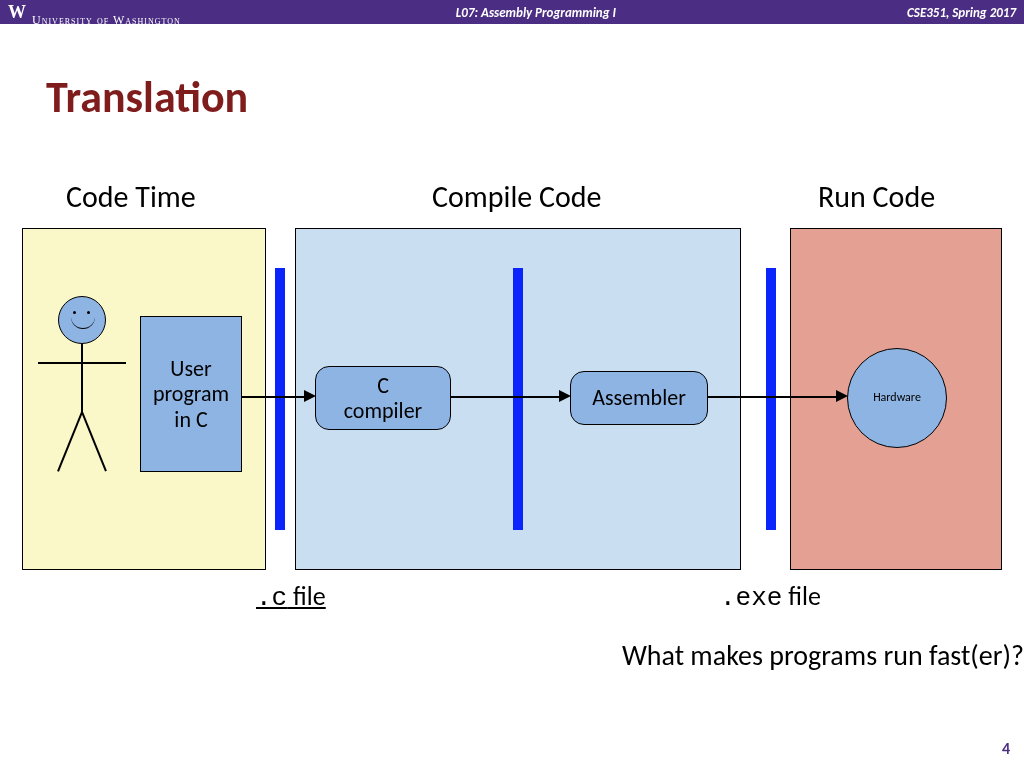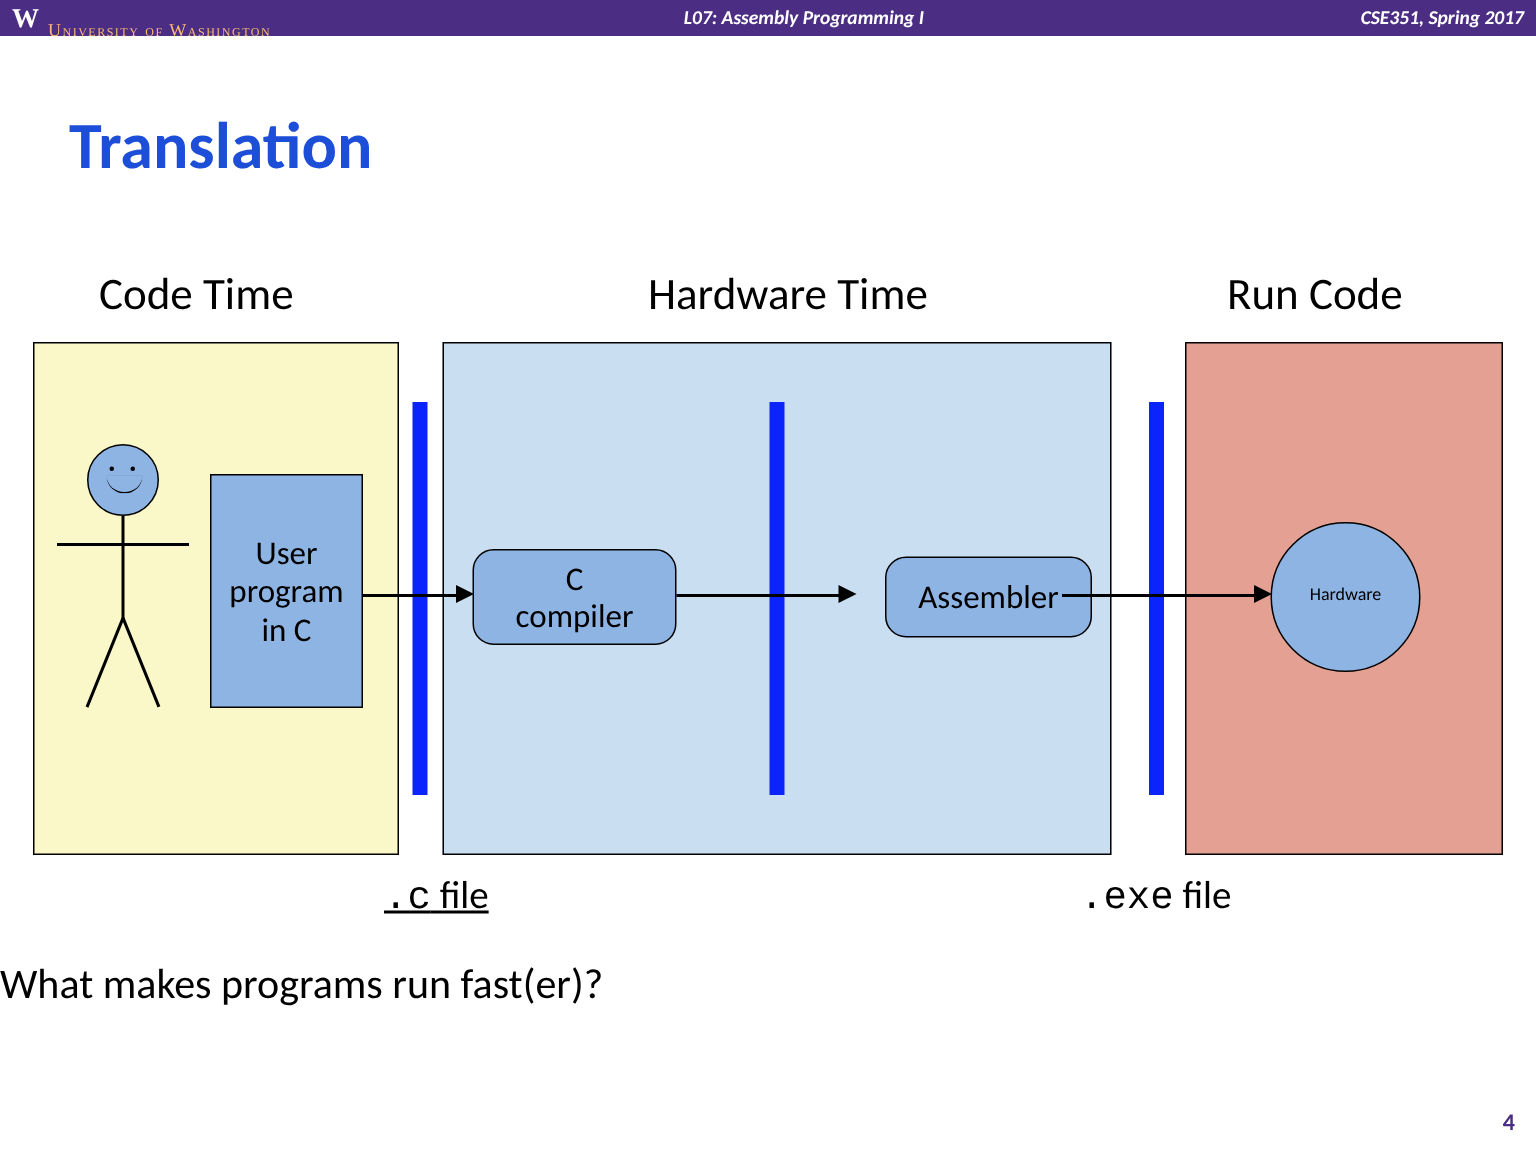--- a/index.html
+++ b/index.html
@@ -6,26 +6,26 @@
   html, body { width: 1024px; height: 768px; font-family: Calibri, Arial, sans-serif; background: #fff; }
   
   .header {
     width: 100%; height: 24px; background: #4b2e83;
     display: flex; align-items: center; color: #fff;
     font-size: 13px; font-weight: bold; padding: 0 8px;
     justify-content: space-between;
   }
   .header-left { display: flex; align-items: center; gap: 6px; }
   .w-logo { font-family: Georgia, serif; font-size: 18px; font-weight: bold; color: #fff; }
-  .univ { font-family: Georgia, serif; font-variant: small-caps; letter-spacing: 1px; color: #fdba74; font-weight: normal; font-size: 12px; margin-top: 16px; }
+  .univ { font-family: Georgia, serif; font-variant: small-caps; letter-spacing: 1px; color: #ffffff; font-weight: normal; font-size: 12px; margin-top: 16px; }
   .header-center { font-style: italic; }
   .header-right { font-style: italic; margin-left: 16px; }
   
   .slide-title {
-    font-size: 44px; font-weight: bold; color: #1d4ed8;
+    font-size: 44px; font-weight: bold; color: #7f1d1d;
     position: absolute; left: 46px; top: 70px;
   }
   
   .phase-label { position: absolute; font-size: 30px; color: #000; }
   
   .stage-box { position: absolute; border: 1px solid #000; }
   .codetime-box { left: 22px; top: 228px; width: 244px; height: 342px; background: #faf7c9; }
   .compiletime-box { left: 295px; top: 228px; width: 446px; height: 342px; background: #cadef1; }
   .runtime-box { left: 790px; top: 228px; width: 212px; height: 342px; background: #e4a193; }
   
@@ -65,40 +65,40 @@
   .arrow-line { position: absolute; height: 1.5px; background: #000; top: 396px; }
   .arrow-head {
     position: absolute; width: 0; height: 0; top: 390px;
     border-top: 6px solid transparent; border-bottom: 6px solid transparent;
     border-left: 12px solid #000;
   }
   
   .file-label { position: absolute; font-size: 26px; top: 580px; }
   .mono { font-family: "Courier New", monospace; }
   
-  .question { position: absolute; width: 100%; text-align: left; top: 638px; font-size: 28px; }
+  .question { position: absolute; width: 100%; text-align: right; top: 638px; font-size: 28px; padding-left: 17px; }
   
   .pagenum { position: absolute; right: 14px; bottom: 10px; color: #4b2e83; font-weight: bold; font-size: 16px; }
 </style>
 </head>
 <body>
 
 <div class="header">
   <div class="header-left">
     <span class="w-logo">W</span>
     <span class="univ">University of Washington</span>
   </div>
   <div class="header-center">L07: Assembly Programming I</div>
   <div class="header-right">CSE351, Spring 2017</div>
 </div>
 
 <div class="slide-title">Translation</div>
 
 <div class="phase-label" style="left:66px; top:178px;">Code Time</div>
-<div class="phase-label" style="left:432px; top:178px;">Hardware Time</div>
+<div class="phase-label" style="left:432px; top:178px;">Compile Code</div>
 <div class="phase-label" style="left:818px; top:178px;">Run Code</div>
 
 <div class="stage-box codetime-box"></div>
 <div class="stage-box compiletime-box"></div>
 <div class="stage-box runtime-box"></div>
 
 <div class="barrier" style="left:275px;"></div>
 <div class="barrier" style="left:513px;"></div>
 <div class="barrier" style="left:766px;"></div>
 
@@ -112,21 +112,21 @@
     <div class="arms"></div>
   <div class="leg leg-l"></div>
     <div class="leg leg-r"></div>
 </div>
 
 <div class="node node-rect" style="left:140px; top:316px; width:102px; height:156px; white-space:pre-line;">User
 program
 in C</div>
 <div class="node node-round" style="left:315px; top:366px; width:136px; height:64px; white-space:pre-line;">C
 compiler</div>
-<div class="node node-round" style="left:590px; top:371px; width:138px; height:54px;">Assembler</div>
+<div class="node node-round" style="left:570px; top:371px; width:138px; height:54px;">Assembler</div>
 <div class="node node-circle hw-label" style="left:847px; top:348px; width:100px; height:100px;">Hardware</div>
 
 <div class="arrow-line" style="left:242px; width:64px;"></div>
 <div class="arrow-head" style="left:304px;"></div>
 
 <div class="arrow-line" style="left:451px; width:110px;"></div>
 <div class="arrow-head" style="left:559px;"></div>
 
 <div class="arrow-line" style="left:708px; width:130px;"></div>
 <div class="arrow-head" style="left:836px;"></div>

